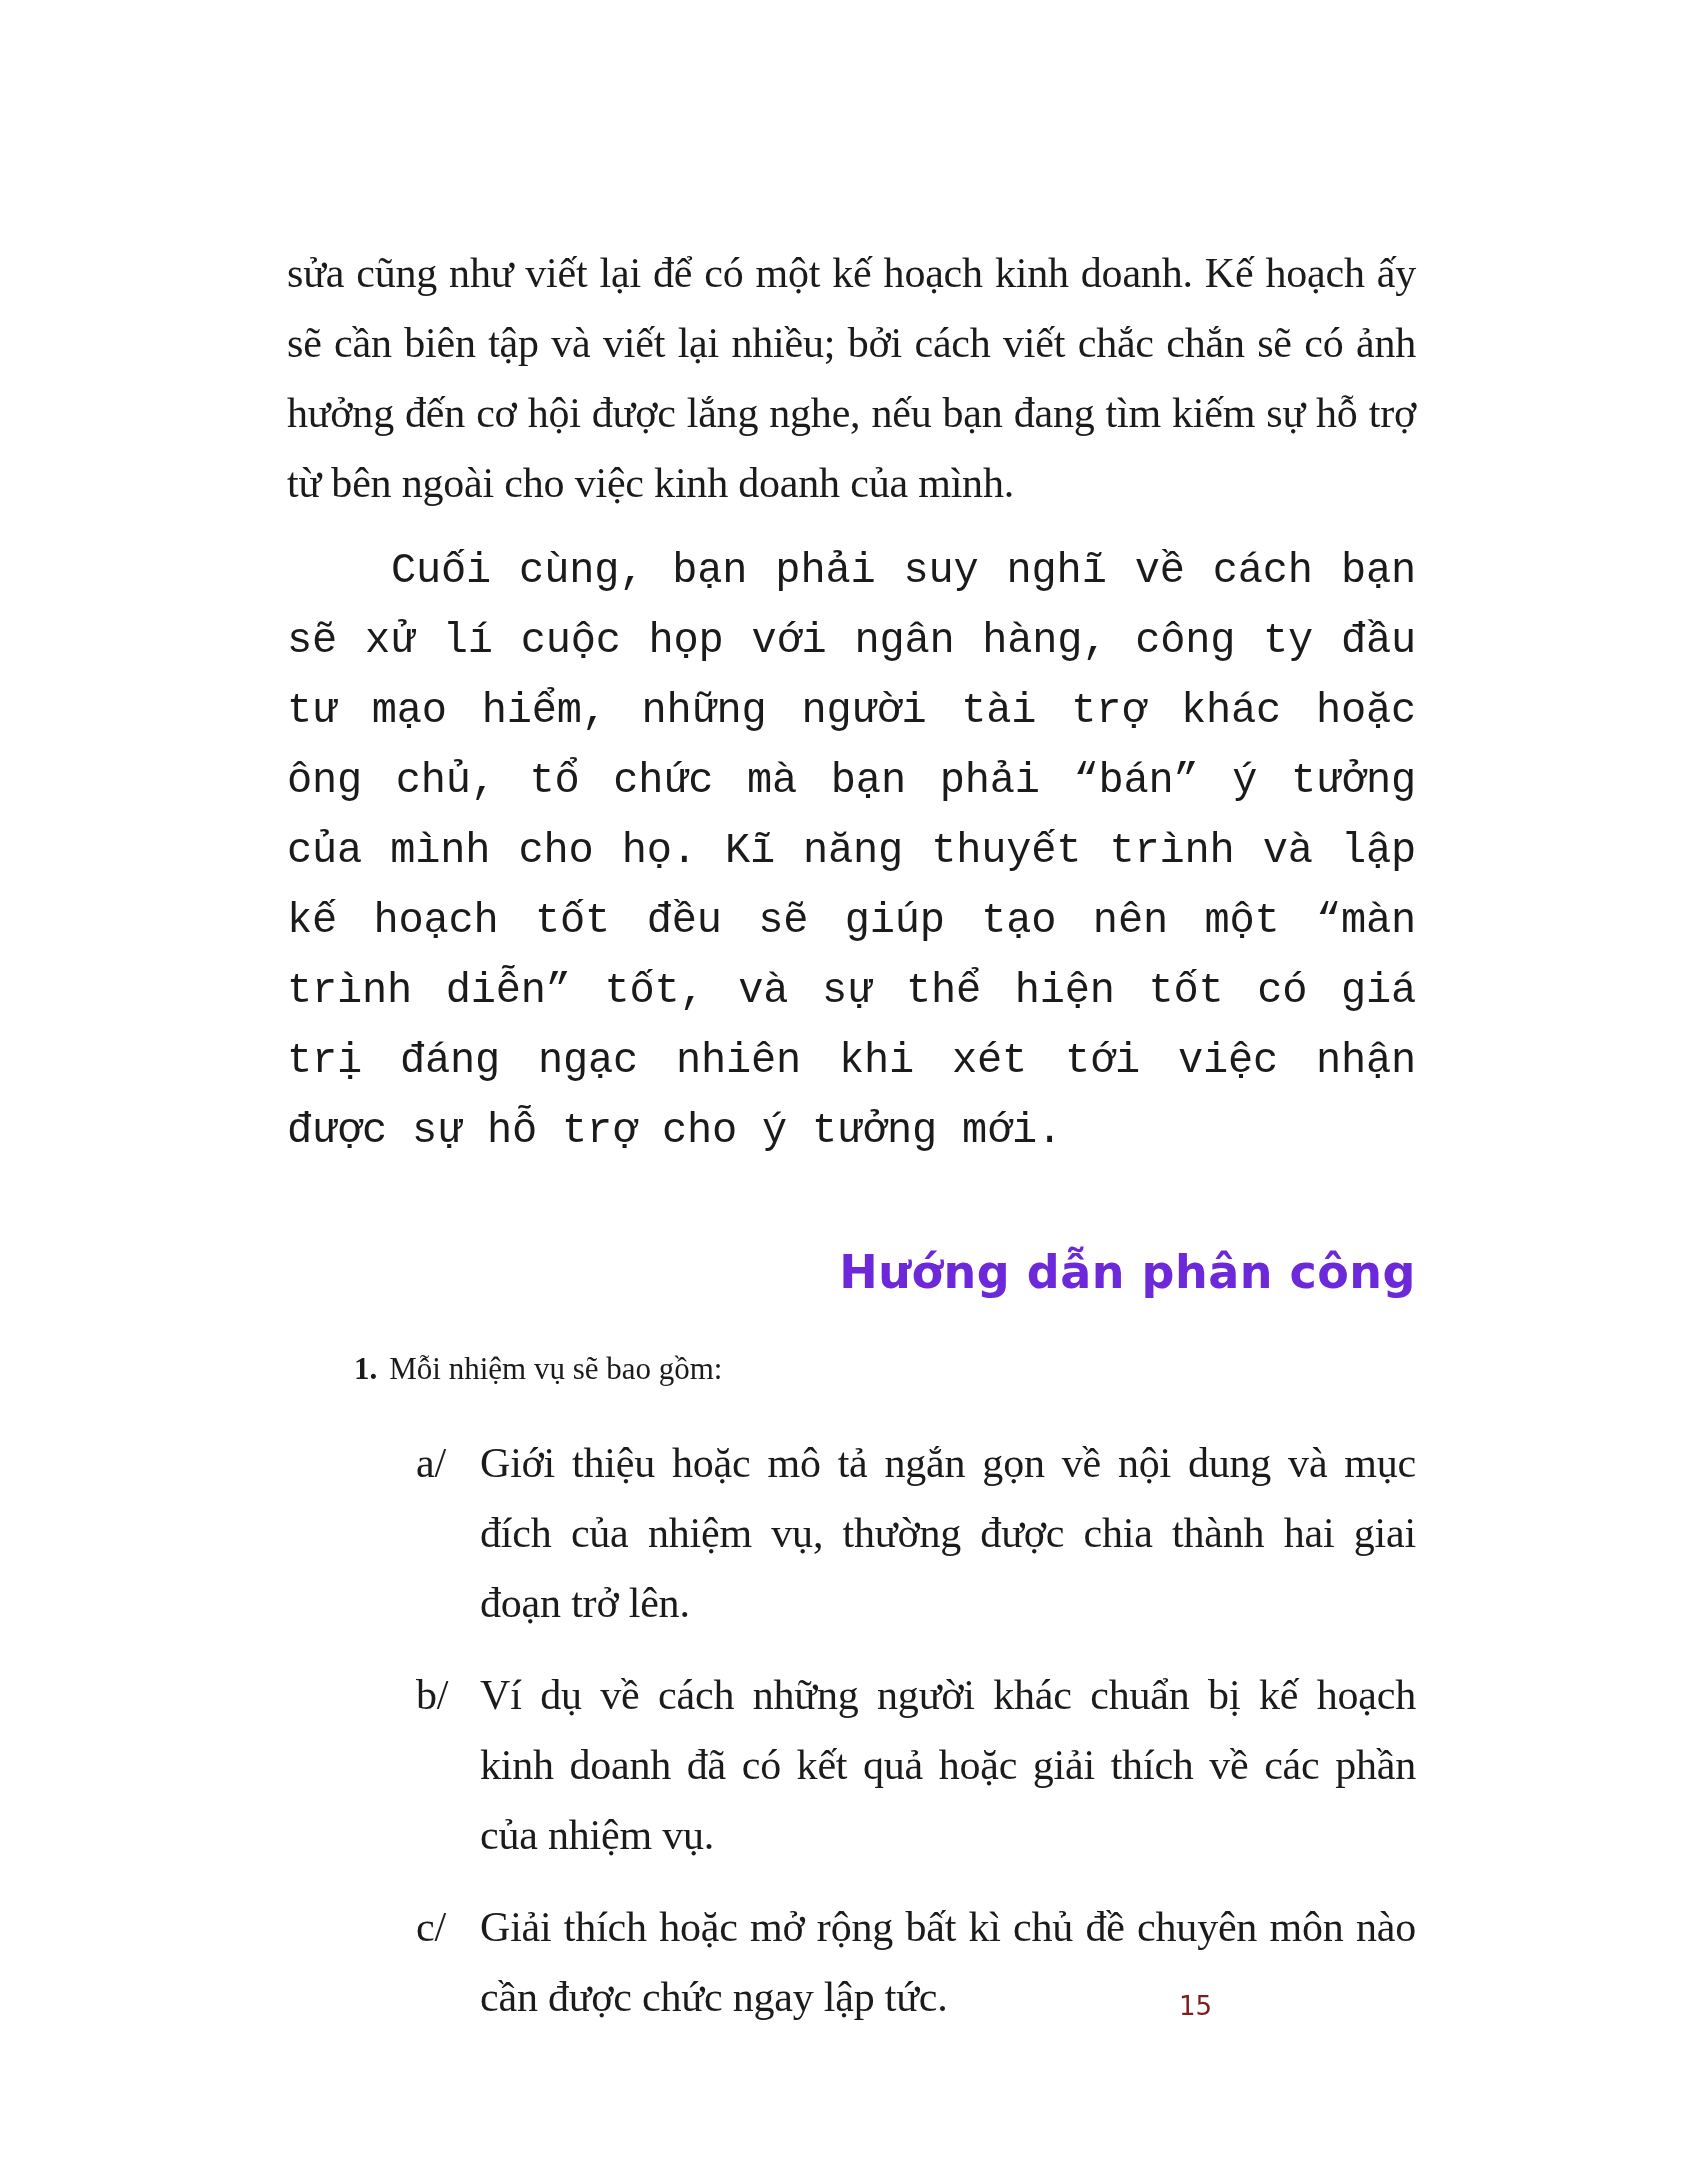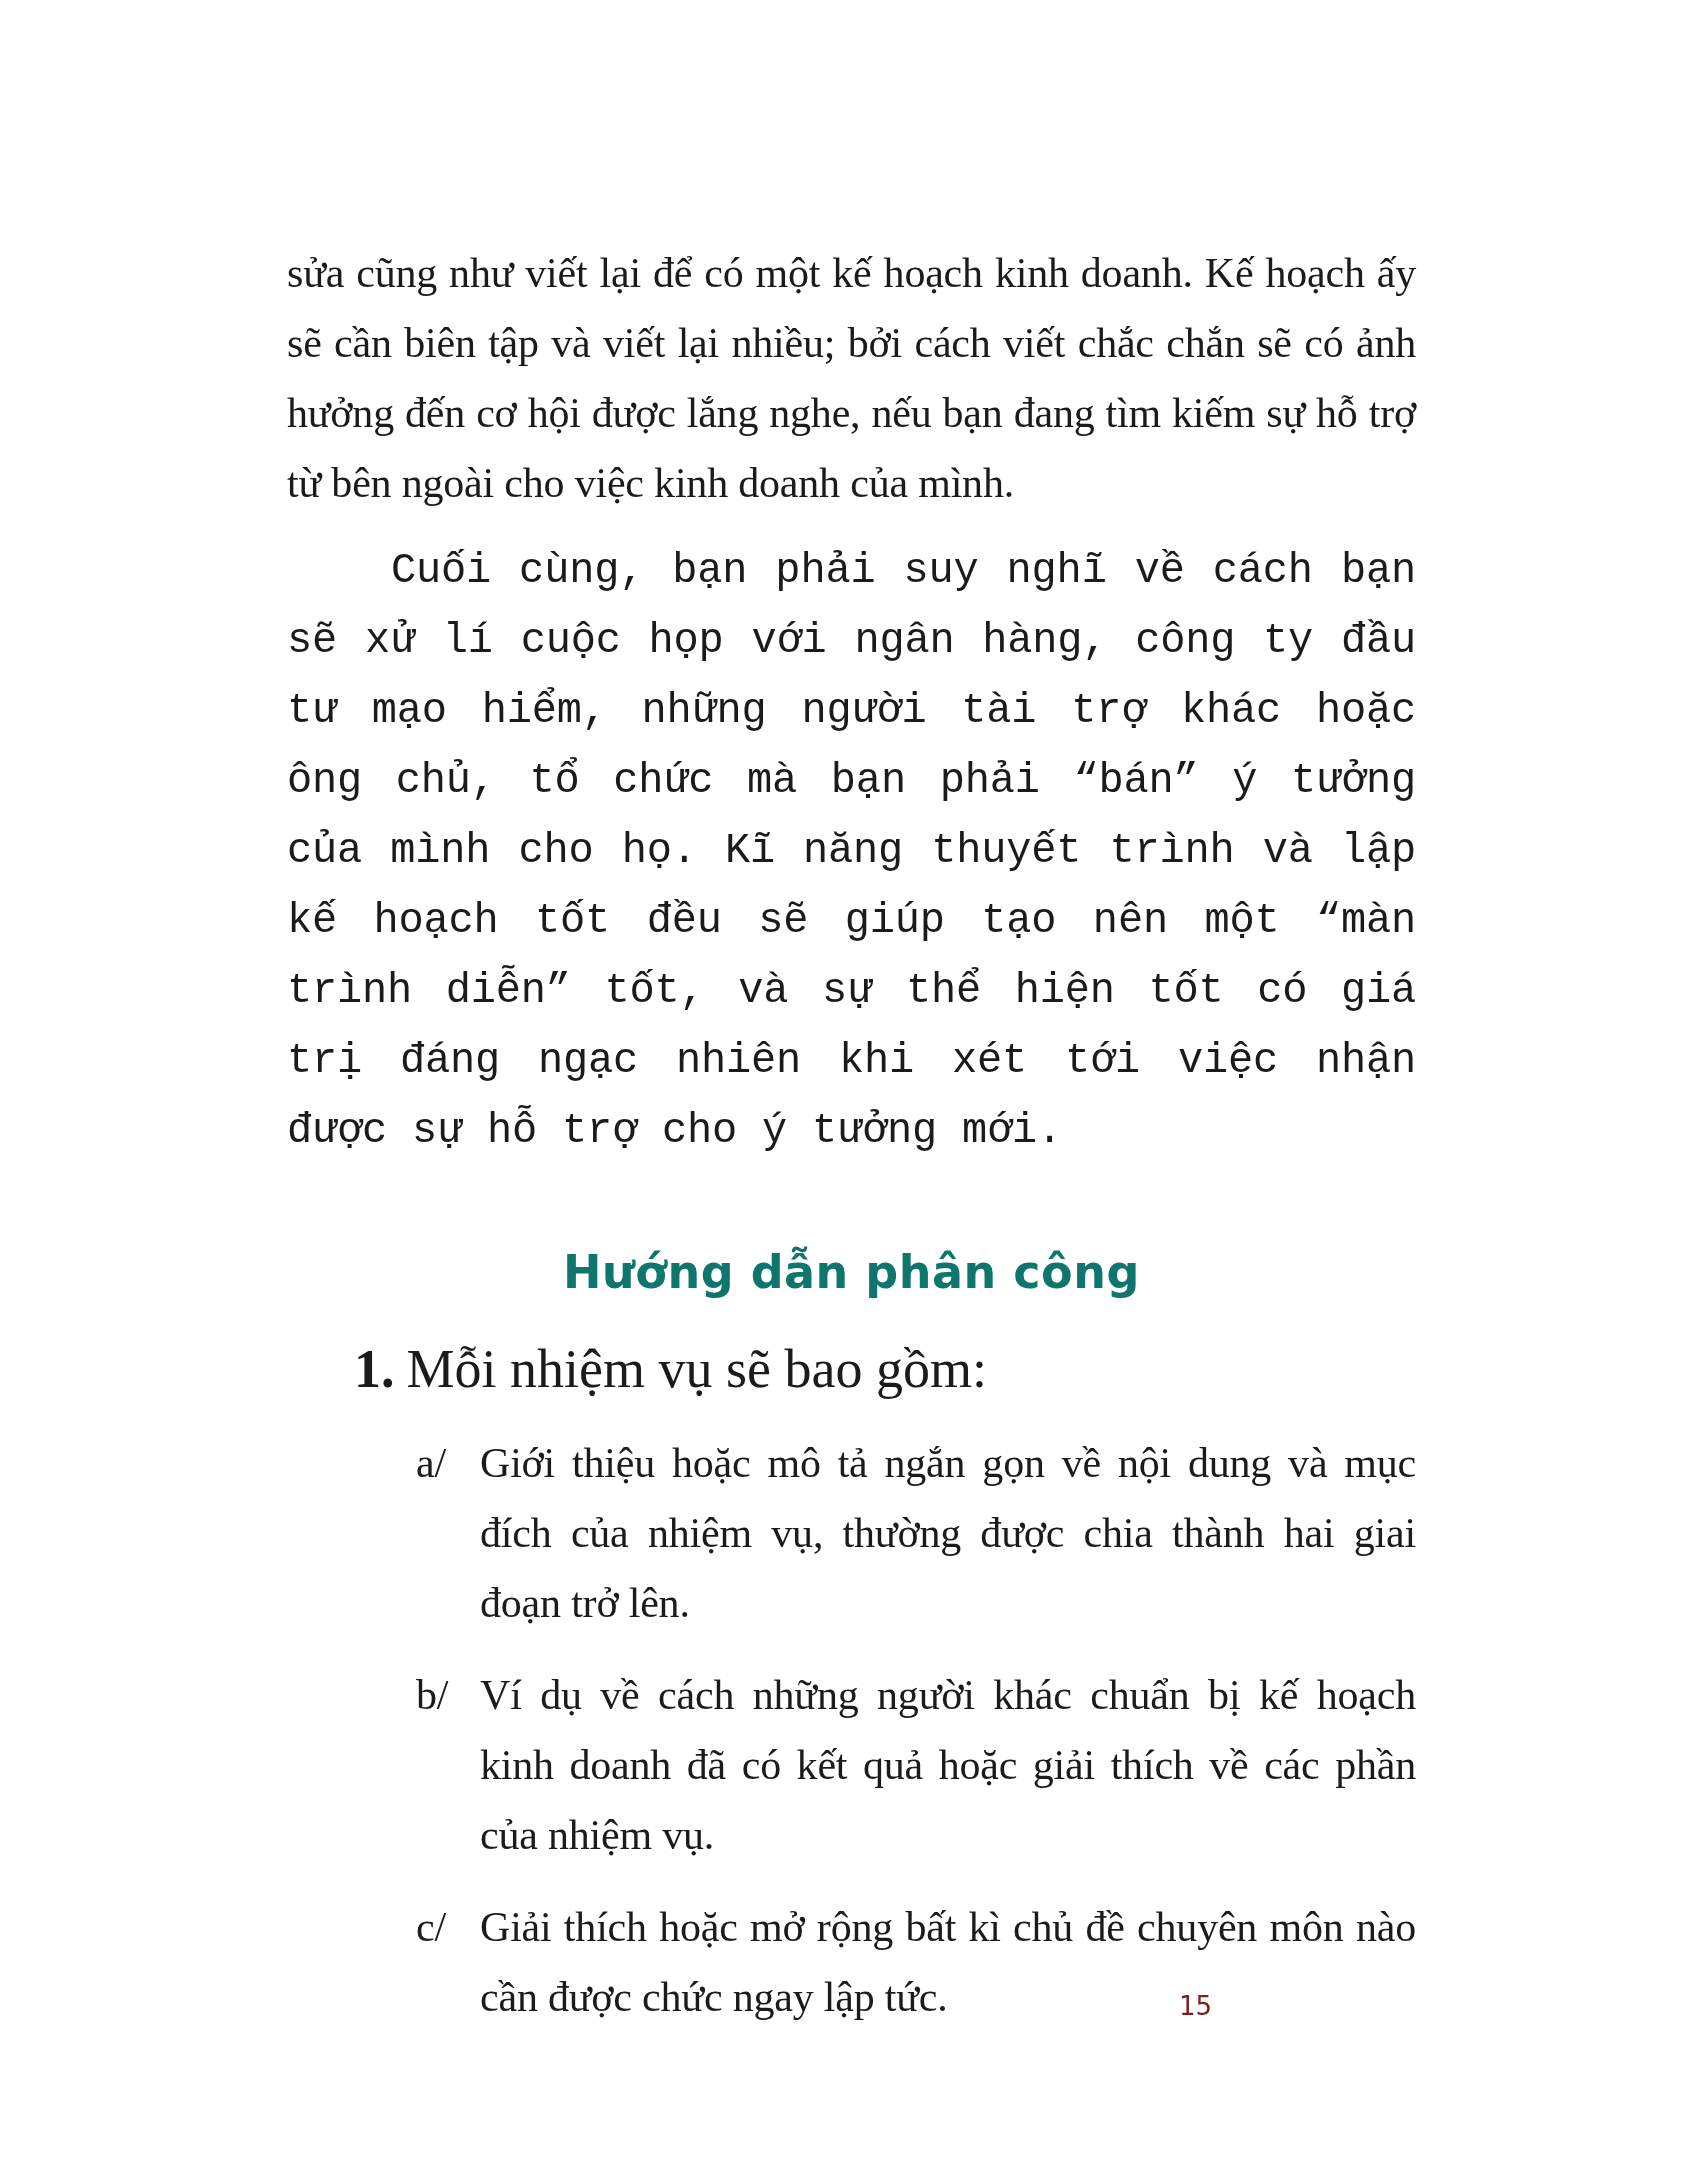--- a/index.html
+++ b/index.html
@@ -31,27 +31,27 @@
   }
   .indent {
     text-indent: 104px;
     font-family: Liberation Mono, monospace;
   }
   .section-heading {
     font-family: "DejaVu Sans", sans-serif;
     font-weight: 700;
     font-size: 46px;
     line-height: 59px;
-    text-align: center;
+    text-align: right;
     letter-spacing: 0.5px;
-    color: #0f766e;
+    color: #6d28d9;
     margin: 77px 0 32px 0;
   }
   .list-item-1 {
-    font-size: 54px;
+    font-size: 31px;
     line-height: 70px;
     padding-left: 67px;
     margin: 4px 0 24px 0;
   }
   .list-item-1 .num {
     font-weight: 700;
     margin-right: 12px;
   }
   .sub-item {
     position: relative;

